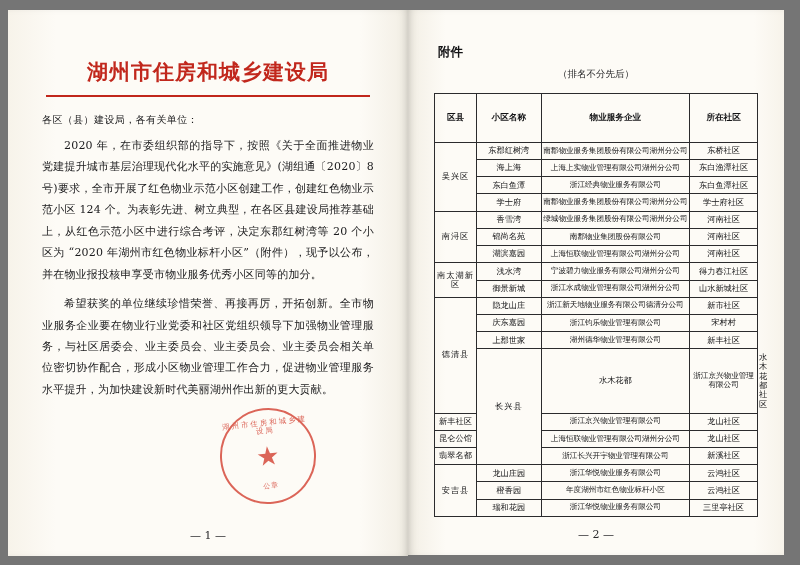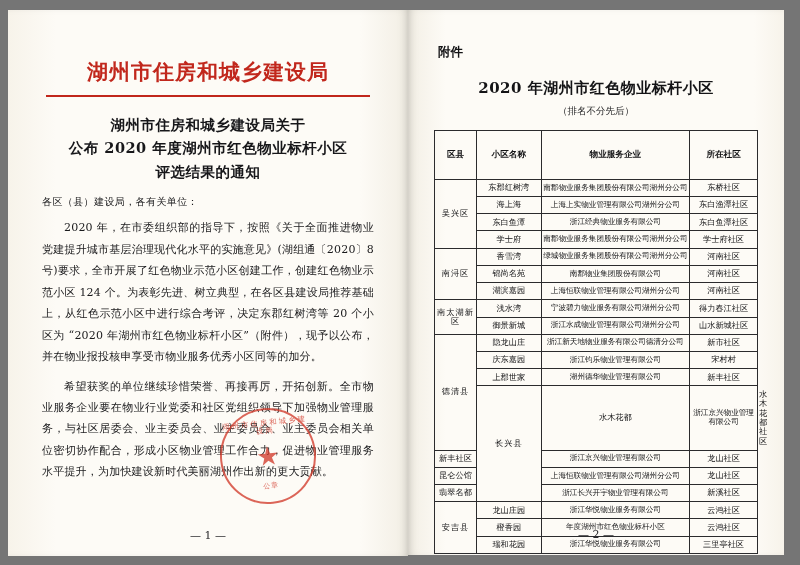--- a/index.html
+++ b/index.html
@@ -187,43 +187,37 @@
 </style>
 </head>
 <body>
 
 <div class="spread">
 
   <div class="page page-left">
     <div class="org-title">湖州市住房和城乡建设局</div>
     <div class="red-rule"></div>
 
-    <div class="doc-title">
-      <div>湖州市住房和城乡建设局关于</div>
-      <div>公布 2020 年度湖州市红色物业标杆小区</div>
-      <div>评选结果的通知</div>
-    </div>
 
     <div class="salutation">各区（县）建设局，各有关单位：</div>
 
     <p class="body-p">2020 年，在市委组织部的指导下，按照《关于全面推进物业党建提升城市基层治理现代化水平的实施意见》(湖组通〔2020〕8 号)要求，全市开展了红色物业示范小区创建工作，创建红色物业示范小区 124 个。为表彰先进、树立典型，在各区县建设局推荐基础上，从红色示范小区中进行综合考评，决定东郡红树湾等 20 个小区为 “2020 年湖州市红色物业标杆小区”（附件），现予以公布，并在物业报投核申享受市物业服务优秀小区同等的加分。</p>
     <p class="body-p">希望获奖的单位继续珍惜荣誉、再接再厉，开拓创新。全市物业服务企业要在物业行业党委和社区党组织领导下加强物业管理服务，与社区居委会、业主委员会、业主委员会、业主委员会相关单位密切协作配合，形成小区物业管理工作合力，促进物业管理服务水平提升，为加快建设新时代美丽湖州作出新的更大贡献。</p>
 
     <div class="seal">
       <span class="seal-text seal-top">湖州市住房和城乡建设局</span>
       <span class="star">★</span>
       <span class="seal-text seal-bottom">公章</span>
     </div>
 
     <div class="page-num">— 1 —</div>
   </div>
 
   <div class="page page-right">
     <div class="attach-label">附件</div>
-    <div class="tbl-title">2020 年湖州市红色物业标杆小区</div>
     <div class="tbl-subtitle">（排名不分先后）</div>
 
     <table class="list">
       <colgroup>
         <col class="col-region">
           <col class="col-name">
           <col class="col-company">
           <col class="col-comm">
       </colgroup>
       <thead>

